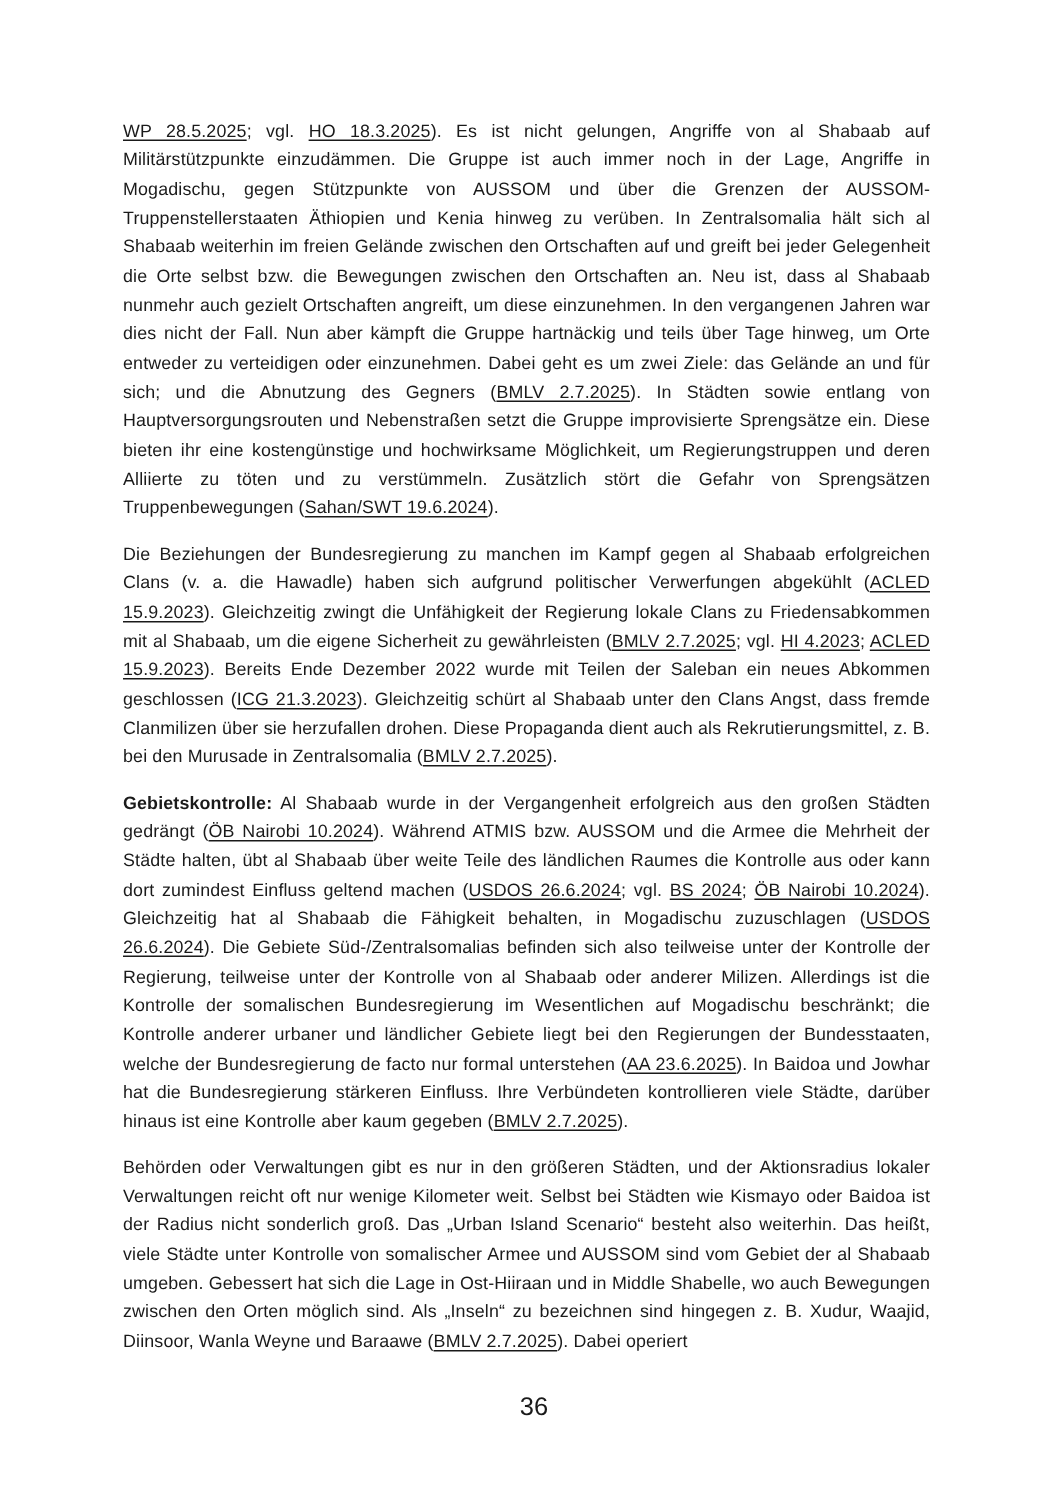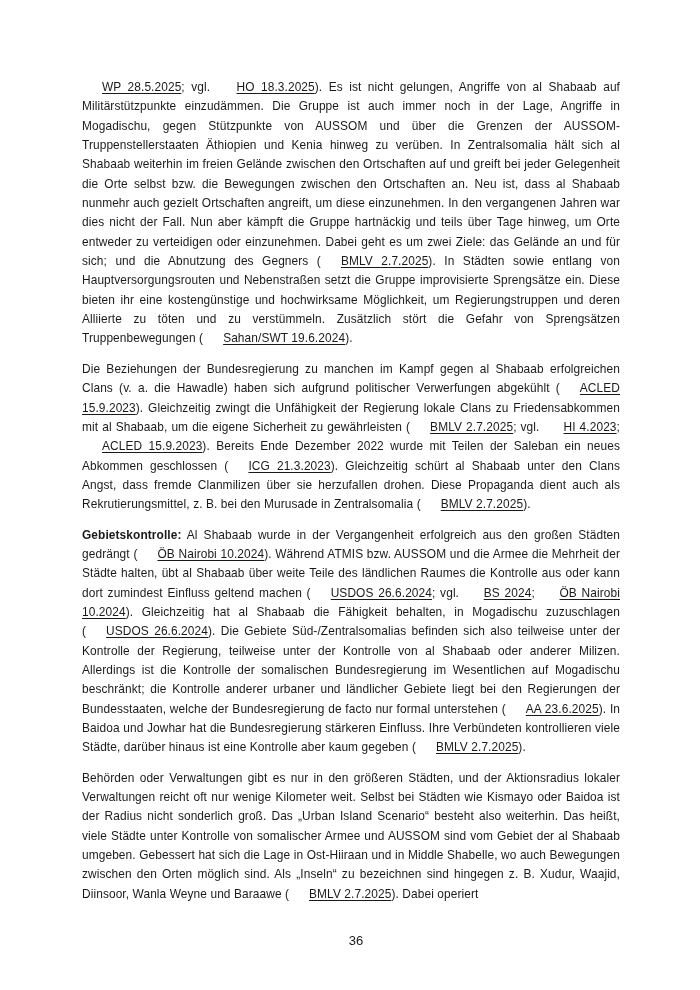--- a/index.html
+++ b/index.html
@@ -31,32 +31,31 @@
     letter-spacing: 0.1px;
     hyphens: auto;
     -webkit-hyphens: auto;
   }
   a.citation {
     color: inherit;
     text-decoration: underline;
     text-underline-offset: 2px;
     text-decoration-thickness: 1px;
     cursor: pointer;
-    margin-left: 20px;
   }
   .seg-normal { font-style: normal; font-weight: normal; }
   .seg-bold   { font-weight: bold; }
   .seg-italic { }
   .footer {
     position: absolute;
     left: 12px;
     right: 0;
     bottom: 42px;
     text-align: center;
-    font-size: 13px;
+    font-size: 17px;
     color: #1a1a1a;
   }
 </style>
 </head>
 <body>
 
 <div class="page">
   <div class="content">
       <p class="para"><a class="citation" href="#">WP 28.5.2025</a><span class="seg-normal">; vgl. </span><a class="citation" href="#">HO 18.3.2025</a><span class="seg-normal">). Es ist nicht gelungen, Angriffe von al Shabaab auf Militärstützpunkte einzudämmen. Die Gruppe ist auch immer noch in der Lage, Angriffe in Mogadischu, gegen Stützpunkte von AUSSOM und über die Grenzen der AUSSOM-Truppenstellerstaaten Äthiopien und Kenia hinweg zu verüben. In Zentralsomalia hält sich al Shabaab weiterhin im freien Gelände zwischen den Ortschaften auf und greift bei jeder Gelegenheit die Orte selbst bzw. die Bewegungen zwischen den Ortschaften an. Neu ist, dass al Shabaab nunmehr auch gezielt Ortschaften angreift, um diese einzunehmen. In den vergangenen Jahren war dies nicht der Fall. Nun aber kämpft die Gruppe hartnäckig und teils über Tage hinweg, um Orte entweder zu verteidigen oder einzunehmen. Dabei geht es um zwei Ziele: das Gelände an und für sich; und die Abnutzung des Gegners (</span><a class="citation" href="#">BMLV 2.7.2025</a><span class="seg-normal">). In Städten sowie entlang von Hauptversorgungsrouten und Nebenstraßen setzt die Gruppe improvisierte Sprengsätze ein. Diese bieten ihr eine kostengünstige und hochwirksame Möglichkeit, um Regierungstruppen und deren Alliierte zu töten und zu verstümmeln. Zusätzlich stört die Gefahr von Sprengsätzen Truppenbewegungen (</span><a class="citation" href="#">Sahan/SWT 19.6.2024</a><span class="seg-normal">).</span></p>
       <p class="para"><span class="seg-normal">Die Beziehungen der Bundesregierung zu manchen im Kampf gegen al Shabaab erfolgreichen Clans (v. a. die Hawadle) haben sich aufgrund politischer Verwerfungen abgekühlt (</span><a class="citation" href="#">ACLED 15.9.2023</a><span class="seg-normal">). Gleichzeitig zwingt die Unfähigkeit der Regierung lokale Clans zu Friedensabkommen mit al Shabaab, um die eigene Sicherheit zu gewährleisten (</span><a class="citation" href="#">BMLV 2.7.2025</a><span class="seg-normal">; vgl. </span><a class="citation" href="#">HI 4.2023</a><span class="seg-normal">; </span><a class="citation" href="#">ACLED 15.9.2023</a><span class="seg-normal">). Bereits Ende Dezember 2022 wurde mit Teilen der Saleban ein neues Abkommen geschlossen (</span><a class="citation" href="#">ICG 21.3.2023</a><span class="seg-normal">). Gleichzeitig schürt al Shabaab unter den Clans Angst, dass fremde Clanmilizen über sie herzufallen drohen. Diese Propaganda dient auch als Rekrutierungsmittel, z. B. bei den Murusade in Zentralsomalia (</span><a class="citation" href="#">BMLV 2.7.2025</a><span class="seg-normal">).</span></p>

